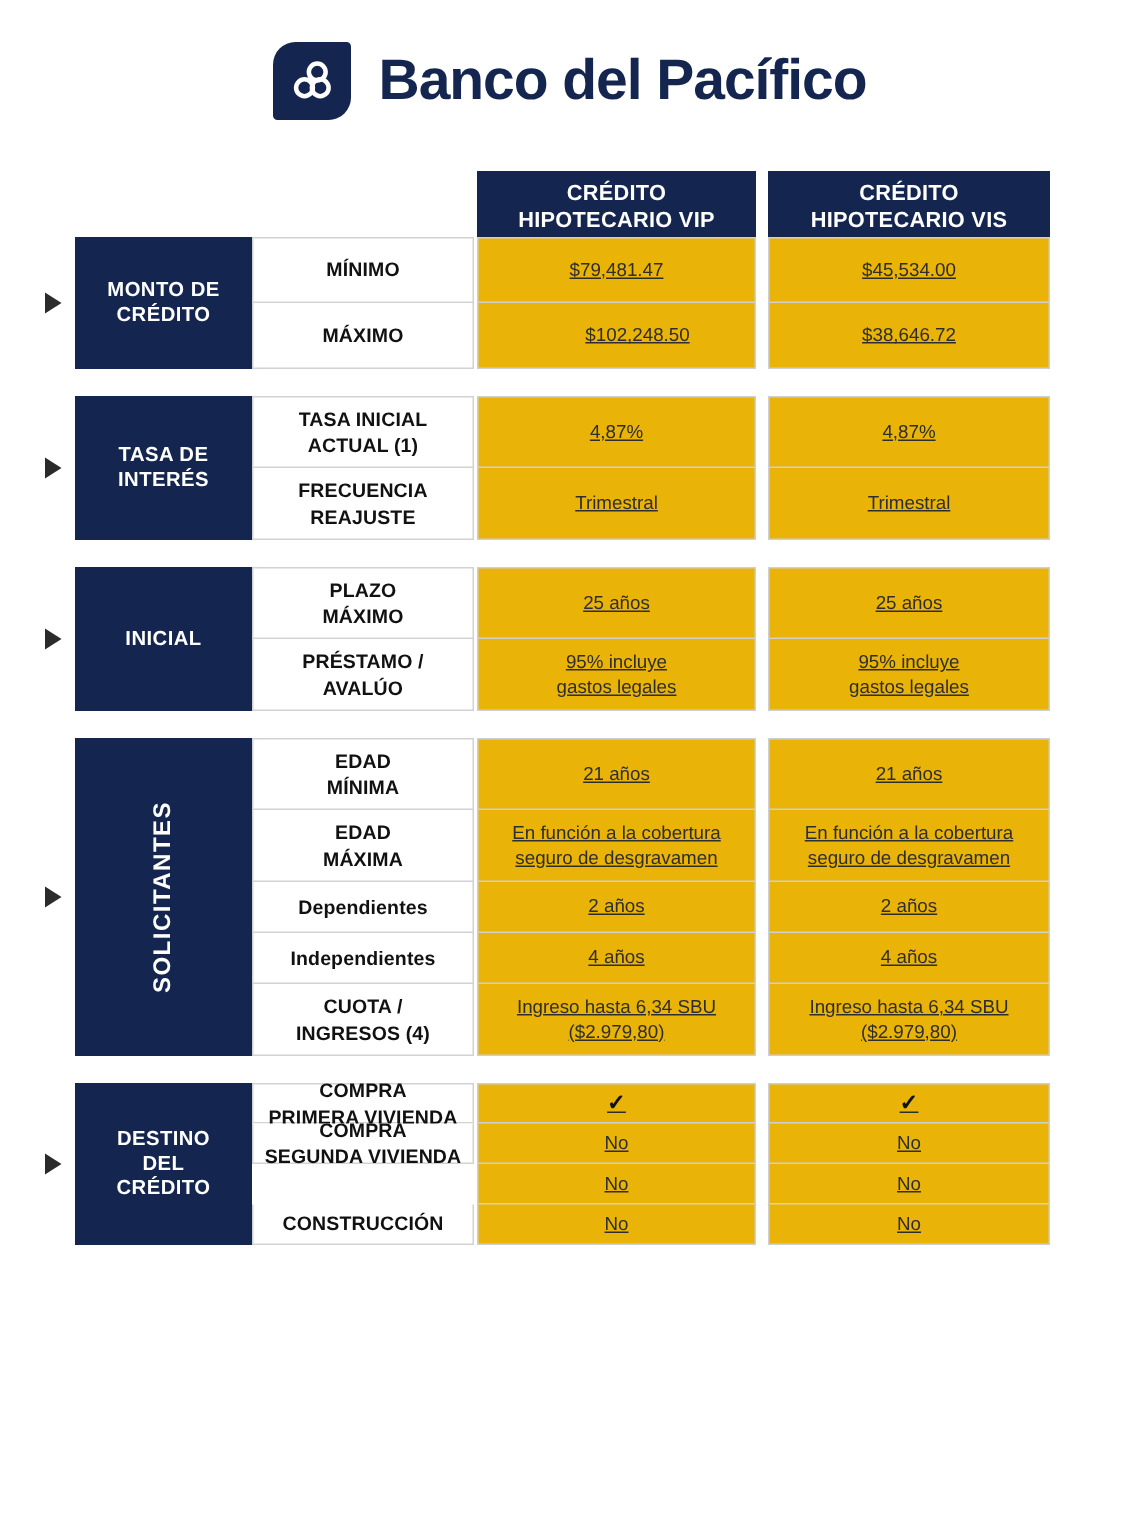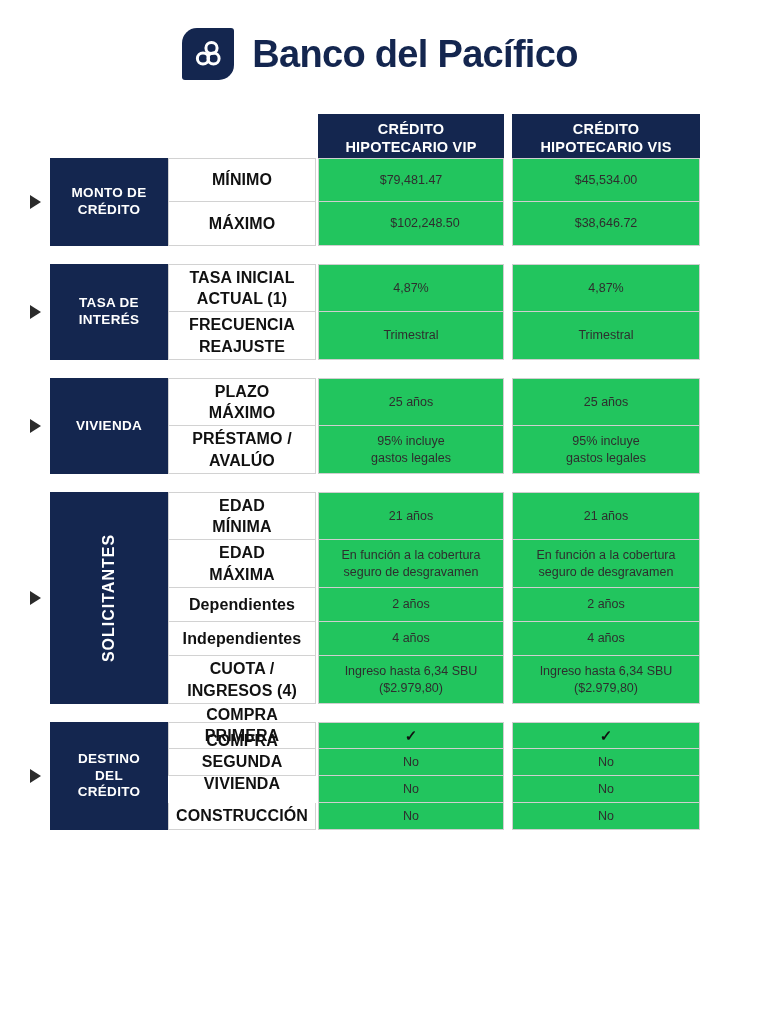--- a/index.html
+++ b/index.html
@@ -135,33 +135,34 @@
     text-align: center;
     line-height: 1.32;
   }
   .cell.label {
     left: 0;
     width: 148px;
     background: #ffffff;
     border: 1px solid #d2d2d2;
     border-top: none;
     color: #111111;
-    font-size: 16px;
+    font-size: 13px;
     font-weight: bold;
     letter-spacing: 0.1px;
   }
   .row:first-child .cell.label { border-top: 1px solid #d2d2d2; }
 
   .cell.val {
-    background: #22c55e;
+    background: #eab308;
     border: 1px solid #cfcfcf;
     border-top: none;
     color: #2e2e2e;
     font-size: 12.5px;
     font-weight: normal;
+    text-decoration: underline;
   }
   .row:first-child .cell.val { border-top: 1px solid #cfcfcf; }
   .cell.vip { left: 150px; width: 186px; }
   .cell.vis { left: 344px; width: 188px; }
 
   .check { font-size: 15px; color: #111; font-weight: bold; }
 </style>
 </head>
 <body>
 
@@ -222,21 +223,21 @@
             <div class="cell label" style="white-space: pre-line;"><span style="white-space: pre-line;">FRECUENCIA
 REAJUSTE</span></div>
             <div class="cell val vip" style="white-space: pre-line;"><span style="white-space: pre-line;">Trimestral</span></div>
             <div class="cell val vis" style="white-space: pre-line;"><span style="white-space: pre-line;">Trimestral</span></div>
           </div>
         </div>
       </div>
       <div class="section" style="height: 96px;">
         <div class="arrow" style="top: 48px;"></div>
         <div class="cat" style="height: 96px;">
-          <span style="white-space: pre-line;">VIVIENDA</span>
+          <span style="white-space: pre-line;">INICIAL</span>
         </div>
         <div class="rows">
           <div class="row" style="height: 48px;">
             <div class="cell label" style="white-space: pre-line;"><span style="white-space: pre-line;">PLAZO
 MÁXIMO</span></div>
             <div class="cell val vip" style="white-space: pre-line;"><span style="white-space: pre-line;">25 años</span></div>
             <div class="cell val vis" style="white-space: pre-line;"><span style="white-space: pre-line;">25 años</span></div>
           </div>
           <div class="row" style="height: 48px;">
             <div class="cell label" style="white-space: pre-line;"><span style="white-space: pre-line;">PRÉSTAMO /

